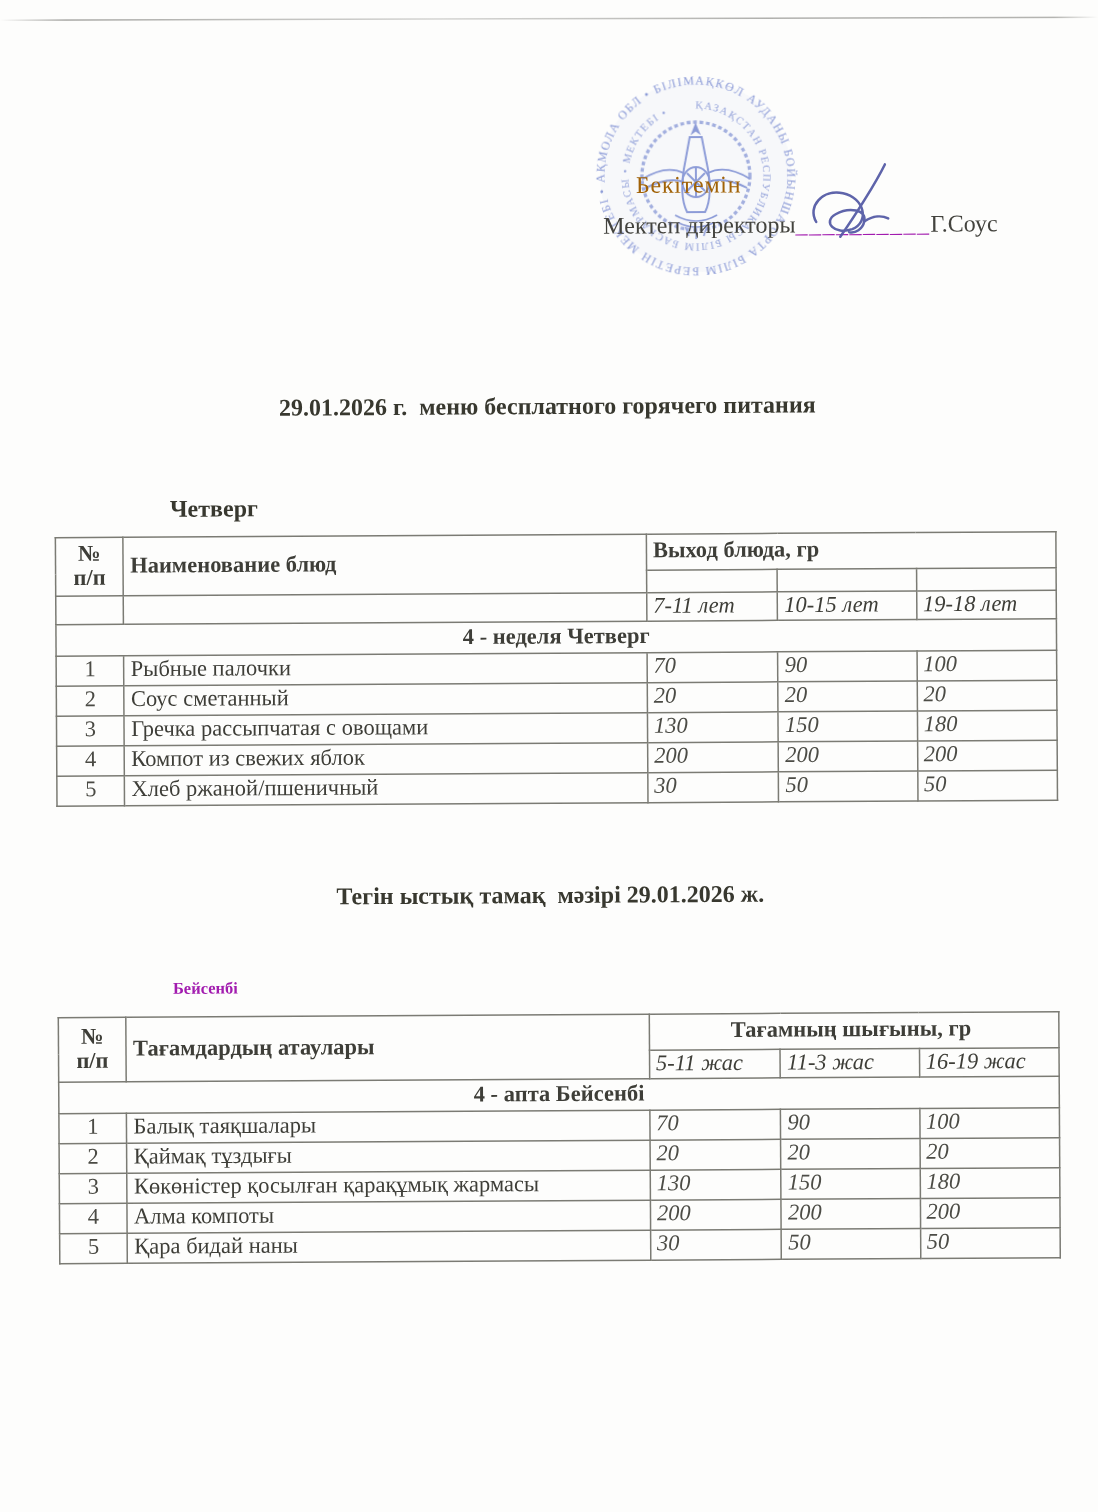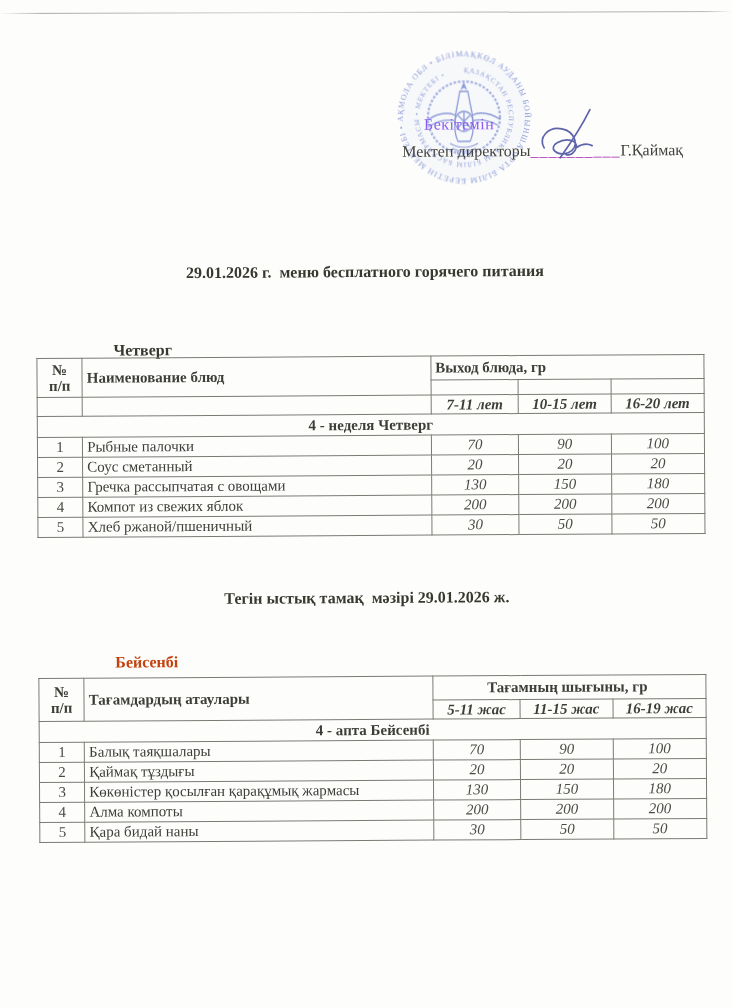--- a/index.html
+++ b/index.html
@@ -11,49 +11,49 @@
   }
   .scan-line{
     position:absolute;left:0;top:12px;width:732px;height:1px;
     background:linear-gradient(90deg,rgba(110,110,105,0) 0%,rgba(100,100,95,.55) 6%,rgba(120,120,115,.3) 40%,rgba(100,100,95,.5) 70%,rgba(120,120,115,.55) 96%,rgba(120,120,115,0) 100%);
     transform:rotate(-0.15deg);
   }
   .sheet{position:absolute;left:0;top:0;width:732px;height:1008px;transform:rotate(-0.35deg);transform-origin:50% 45%;}
 
   
   .stamp{position:absolute;left:366px;top:18px;width:200px;height:200px;}
-  .approve{position:absolute;left:426px;top:116px;font-size:16px;color:#8b5cf6;letter-spacing:.5px;}
+  .approve{position:absolute;left:426px;top:116px;font-size:16px;color:#a16207;letter-spacing:.5px;}
   .director{position:absolute;left:404px;top:143px;font-size:16px;color:#43433e;white-space:pre;}
   .director .us{letter-spacing:1px;color:#a21caf;}
   .signature{position:absolute;left:528px;top:105px;width:92px;height:62px;}
 
   
   .title-ru{position:absolute;left:0;top:263px;width:732px;text-align:center;font-weight:bold;font-size:16px;white-space:pre-wrap;color:#38382f;}
-  .day-ru{position:absolute;left:114px;top:330px;font-weight:bold;font-size:16px;color:#38382f;margin-top:10px;}
+  .day-ru{position:absolute;left:114px;top:330px;font-weight:bold;font-size:16px;color:#38382f;}
   .title-kz{position:absolute;left:0;top:589px;width:732px;text-align:center;font-weight:bold;font-size:16px;white-space:pre-wrap;color:#38382f;}
-  .day-kz{position:absolute;left:114px;top:652px;font-weight:bold;font-size:16px;color:#c2410c;}
+  .day-kz{position:absolute;left:114px;top:652px;font-weight:bold;font-size:11px;color:#a21caf;}
 
   
   table.menu{position:absolute;left:37px;border-collapse:collapse;table-layout:fixed;width:668px;background:transparent;}
   #table-ru{top:356px;}
   #table-kz{top:676px;}
   table.menu td{border:1px solid #7b7b74;padding:0 4px;font-size:15px;overflow:hidden;}
   td.no-h{width:45px;text-align:center;font-weight:bold;line-height:1.1;font-size:14.5px;}
   td.name-h{width:347px;font-weight:bold;padding-left:8px;font-size:15.5px;}
   td.group-h{font-weight:bold;padding-left:10px;font-size:15.5px;}
   #table-kz td.group-h{text-align:center;padding-left:0;}
   tr.r1 td{height:23px;}
   tr.r2 td{height:14px;}
   tr.r3 td{height:18px;}
-  td.age{text-align:center;font-weight:bold;font-style:italic;font-size:14.5px;}
+  td.age{font-weight:normal;font-style:italic;font-size:14.5px;}
   tr.band td{height:20px;text-align:center;font-weight:bold;font-size:15px;border-left:1px solid #7b7b74;border-right:1px solid #7b7b74;}
   tr.data td{height:18px;vertical-align:bottom;padding-bottom:1px;}
   td.rn{text-align:center;color:#4a4a44;}
   td.dish{padding-left:8px;font-size:14.8px;}
-  td.val{text-align:center;font-style:italic;color:#4c4c46;font-size:14.5px;}
+  td.val{text-align:left;font-style:italic;color:#4c4c46;font-size:14.5px;}
   .c1{width:45px;} .c2{width:347px;} .c3{width:87px;} .c4{width:92px;} .c5{width:93px;}
 </style>
 </head>
 <body>
 
 <div class="scan-line"></div>
 
 <div class="sheet">
 
   <svg class="stamp" viewBox="0 0 200 200">
@@ -81,21 +81,21 @@
         <path d="M64,102 Q80,92 92,98 M136,102 Q120,92 108,98"></path>
         <path d="M66,108 Q82,100 92,104 M134,108 Q118,100 108,104"></path>
         <path d="M86,126 q14,8 28,0 M88,131 q12,6 24,0" stroke-width="1.1"></path>
         <path d="M93,134 l2,6 M100,135 l0,7 M107,134 l-2,6" stroke-width="1"></path>
       </g>
     </g>
   </svg>
 
   <div class="approve">Бекітемін</div>
 
-  <div class="director"><span>Мектеп директоры</span><span class="us">__________</span><span>Г.Қаймақ</span></div>
+  <div class="director"><span>Мектеп директоры</span><span class="us">__________</span><span>Г.Соус</span></div>
 
   <svg class="signature" viewBox="0 0 92 62">
     <g fill="none" stroke="#565ca6" stroke-width="1.7" stroke-linecap="round" opacity="0.95">
       <path d="M18,44 C12,34 22,22 36,25 C50,28 54,44 42,49 C30,53 22,44 31,39 C40,34 52,36 50,44 C49,49 44,52 40,51"></path>
       <path d="M64,6 C58,18 44,40 34,54"></path>
       <path d="M50,44 C56,40 62,40 66,42"></path>
     </g>
   </svg>
 
   <div class="title-ru">29.01.2026 г.  меню бесплатного горячего питания</div>
@@ -118,21 +118,21 @@
     <tr class="r2">
       <td></td>
       <td></td>
       <td></td>
     </tr>
     <tr class="r3">
       <td></td>
       <td></td>
       <td class="age">7-11 лет</td>
       <td class="age">10-15 лет</td>
-      <td class="age">16-20 лет</td>
+      <td class="age">19-18 лет</td>
     </tr>
     <tr class="band">
           <td colspan="5">4 - неделя Четверг</td>
         </tr>
     <tr class="data">
           <td class="rn">1</td>
           <td class="dish">Рыбные палочки</td>
           <td class="val">70</td>
           <td class="val">90</td>
           <td class="val">100</td>
@@ -180,21 +180,21 @@
         <col class="c5">
       </colgroup>
     <tbody>
         <tr class="r1">
       <td class="no-h" rowspan="2"><span>№</span><br><span>п/п</span></td>
       <td class="name-h" rowspan="2">Тағамдардың атаулары</td>
       <td class="group-h" colspan="3">Тағамның шығыны, гр</td>
     </tr>
     <tr class="r3">
       <td class="age">5-11 жас</td>
-      <td class="age">11-15 жас</td>
+      <td class="age">11-3 жас</td>
       <td class="age">16-19 жас</td>
     </tr>
     <tr class="band">
           <td colspan="5">4 - апта Бейсенбі</td>
         </tr>
     <tr class="data">
           <td class="rn">1</td>
           <td class="dish">Балық таяқшалары</td>
           <td class="val">70</td>
           <td class="val">90</td>

